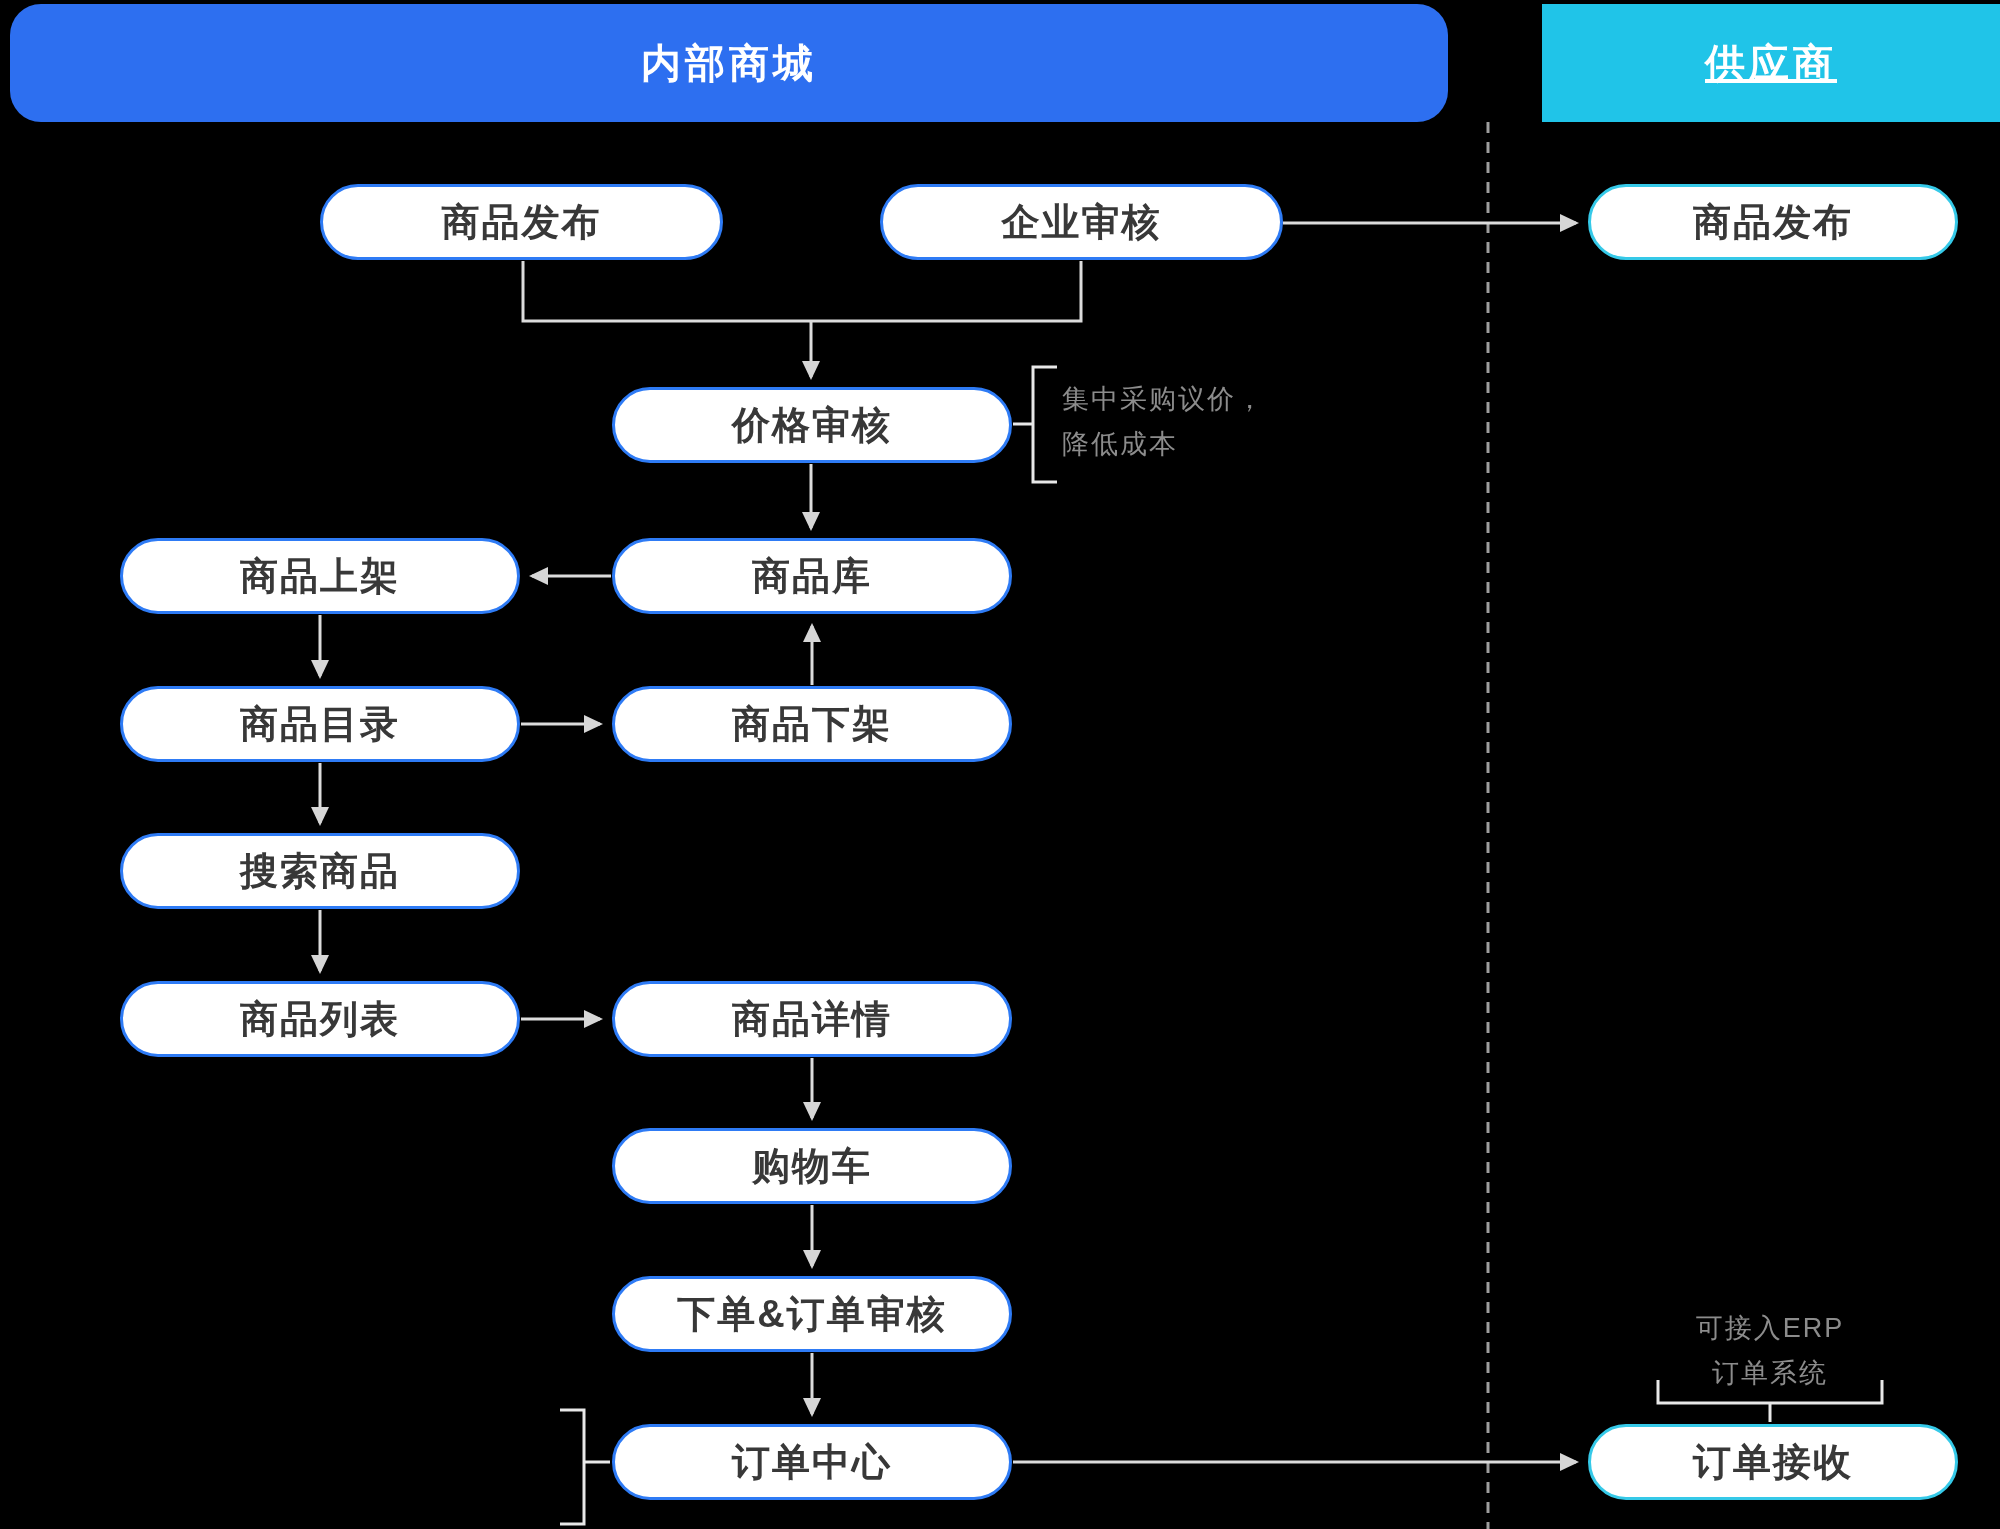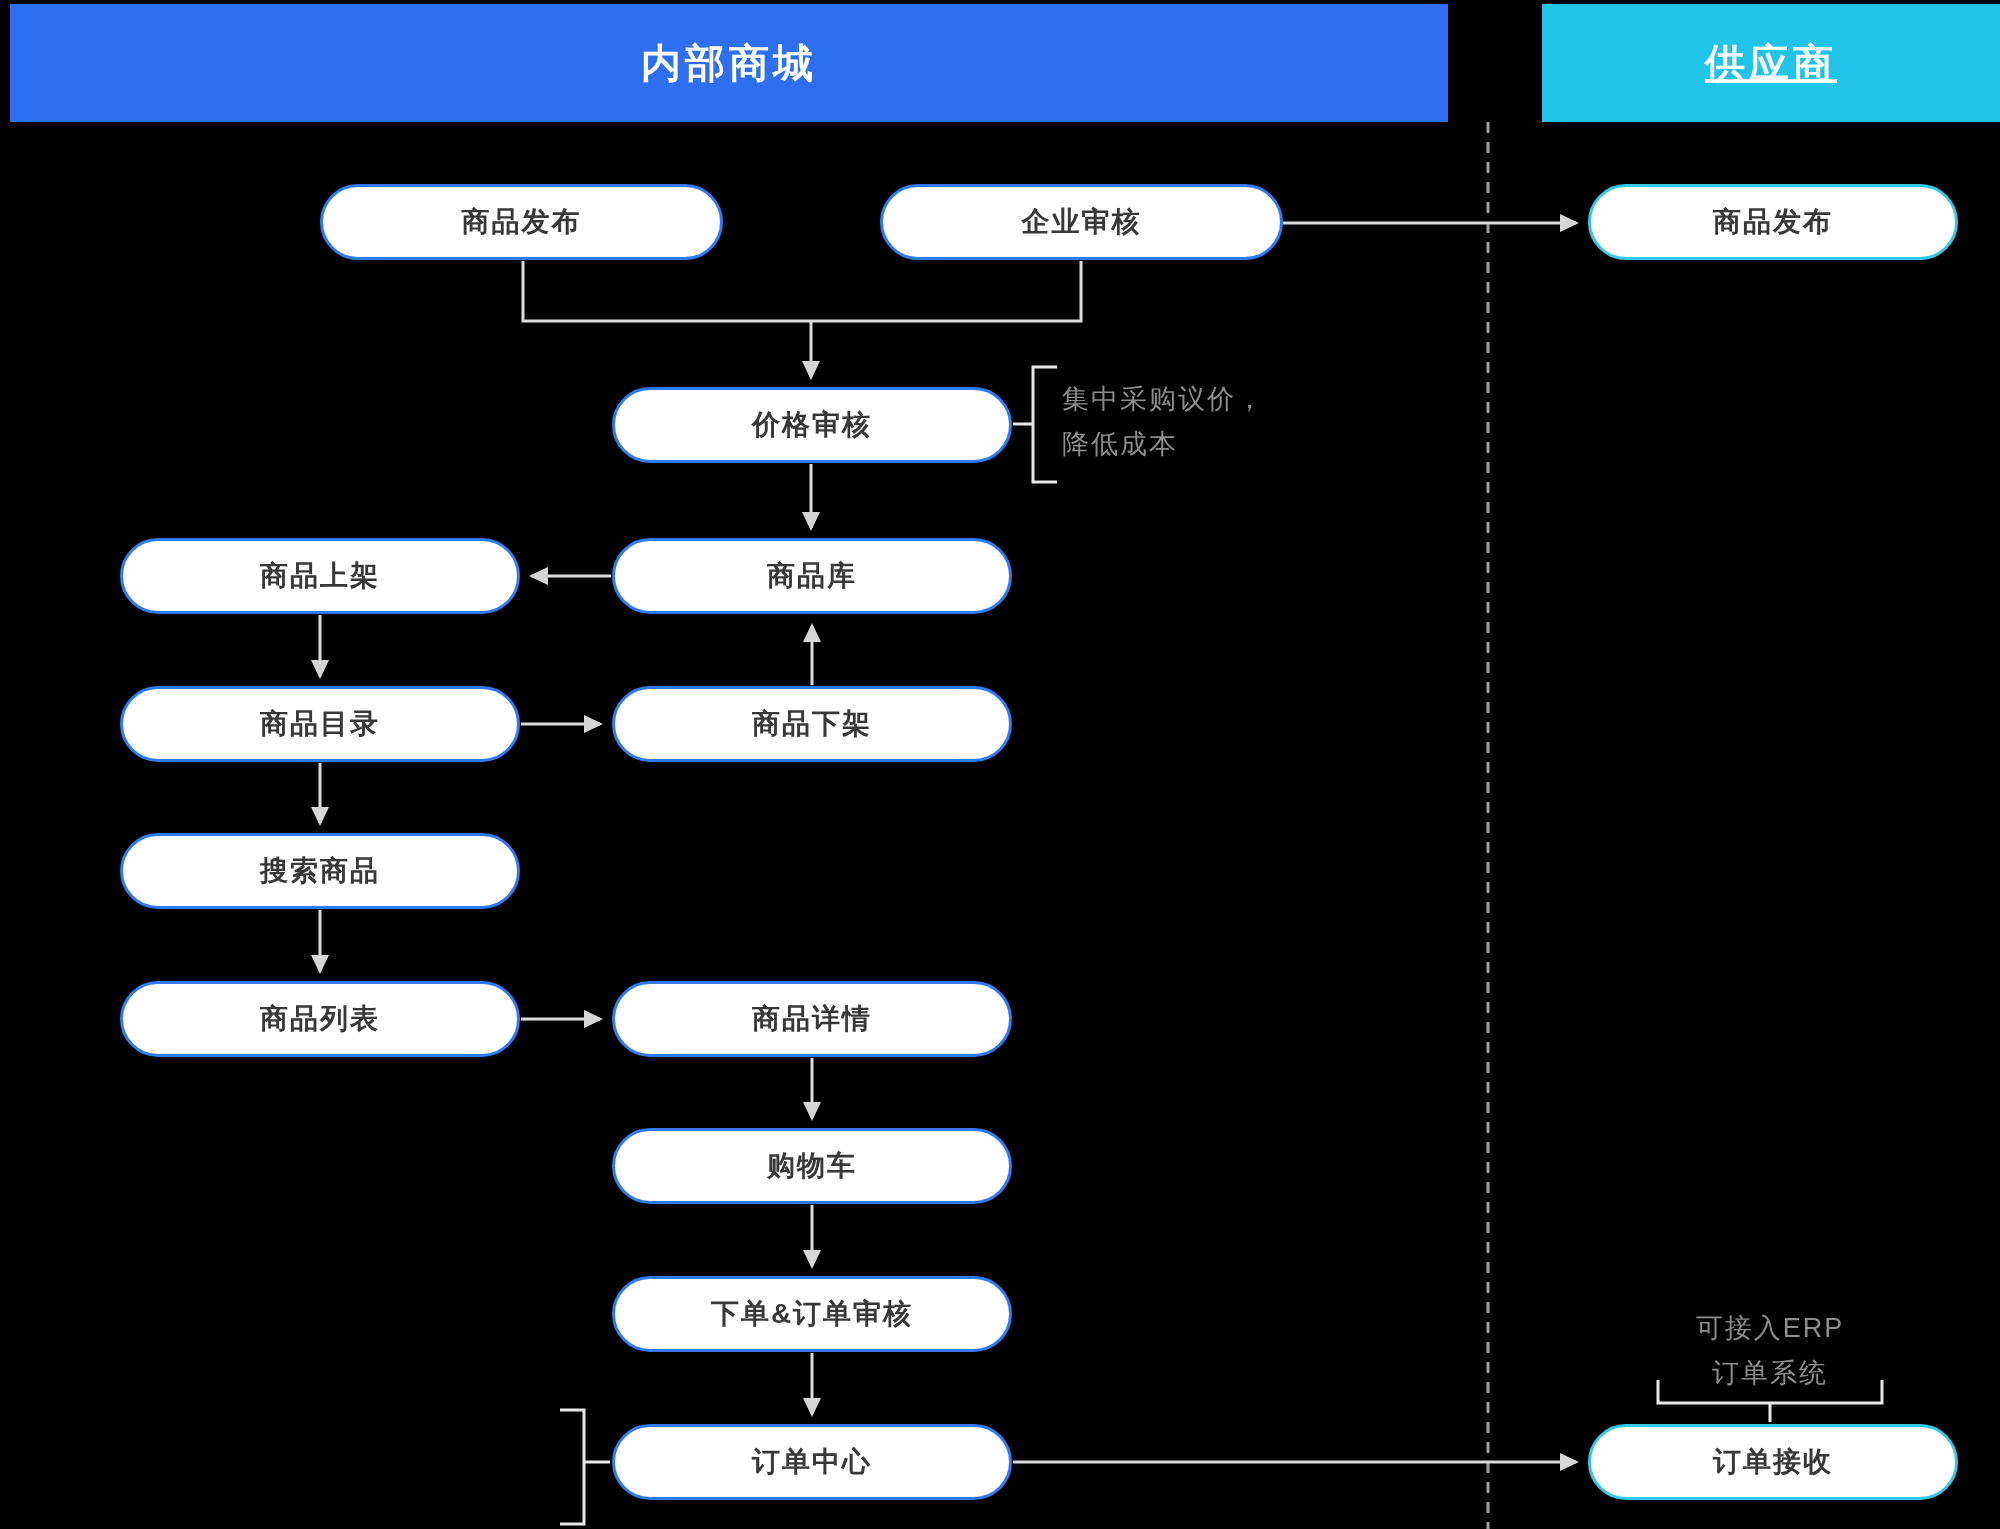--- a/index.html
+++ b/index.html
@@ -4,26 +4,26 @@
 <style>
   html,body{margin:0;padding:0;background:#000;}
   #stage{
     position:relative;width:2000px;height:1529px;background:#000;overflow:hidden;
     font-family:"Liberation Sans","DejaVu Sans",sans-serif;
   }
   .lane{
     position:absolute;top:4px;height:118px;display:flex;align-items:center;justify-content:center;
     color:#ffffff;font-size:40px;font-weight:bold;letter-spacing:4px;
   }
-  #lane-internal{left:10px;width:1438px;background:#2D6FF0;}
+  #lane-internal{left:10px;width:1438px;background:#2D6FF0;border-radius:31px;}
   #lane-supplier{left:1542px;width:458px;background:#20C4E8;text-decoration:underline;}
   .node{
     position:absolute;height:76px;background:#ffffff;border:3px solid #2E7BF5;border-radius:44px;
     display:flex;align-items:center;justify-content:center;box-sizing:border-box;
-    color:#383838;font-size:28px;font-weight:bold;letter-spacing:2px;
+    color:#383838;font-size:38px;font-weight:bold;letter-spacing:2px;
   }
   .node.cyan{border-color:#35C9E8;}
   #n-publish-internal{left:320px;top:184px;width:403px;}
   #n-enterprise-review{left:880px;top:184px;width:403px;font-family:Liberation Serif, serif;}
   #n-publish-supplier{left:1588px;top:184px;width:370px;}
   #n-price-review{left:612px;top:387px;width:400px;}
   #n-product-library{left:612px;top:538px;width:400px;font-family:Liberation Serif, serif;}
   #n-product-on-shelf{left:120px;top:538px;width:400px;}
   #n-product-catalog{left:120px;top:686px;width:400px;}
   #n-product-off-shelf{left:612px;top:686px;width:400px;}

